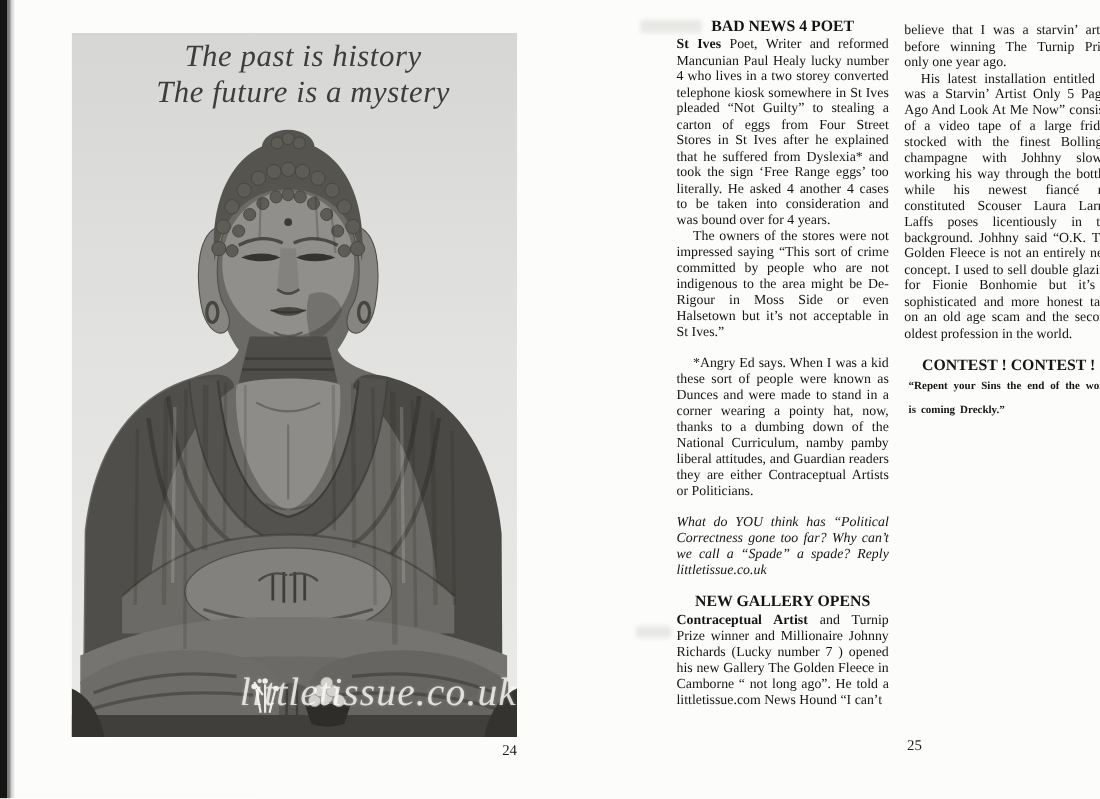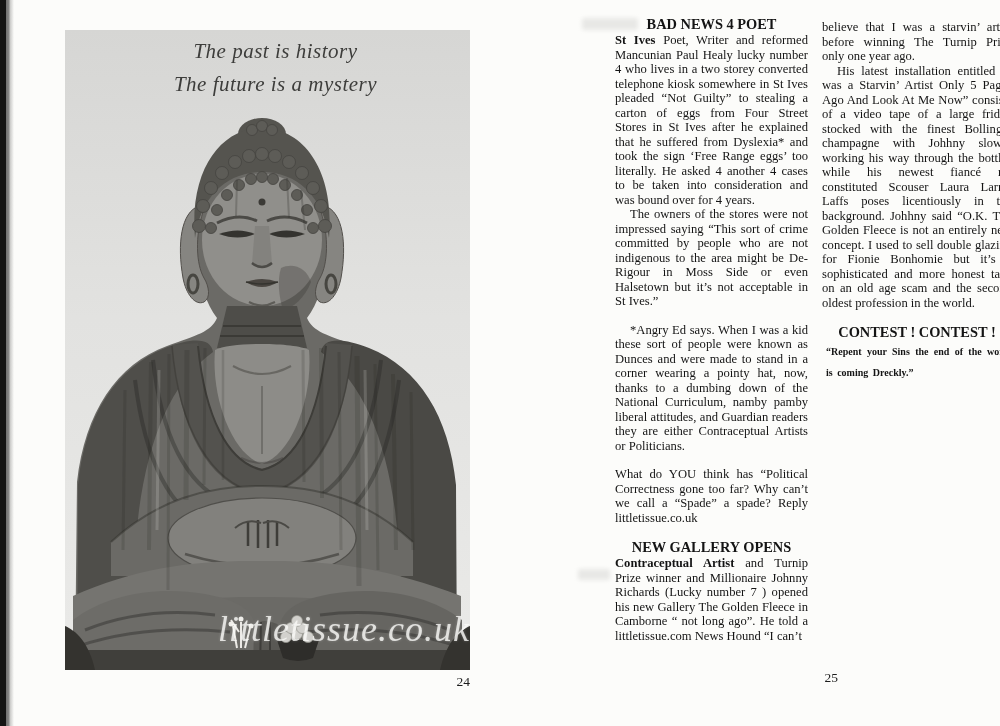--- a/index.html
+++ b/index.html
@@ -6,34 +6,34 @@
   .spread{position:relative;width:1000px;height:726px;background:#fcfcfa;overflow:hidden;
           font-family:"Liberation Serif",serif;color:#151515;}
   
   .scan-edge{position:absolute;left:0;top:0;width:14px;height:726px;
     background:linear-gradient(90deg,#141414 0px,#141414 6px,#707070 6px,#8a8a8a 9px,#c9c9c7 10px,rgba(255,255,255,0) 14px);}
   
   .page-left{position:absolute;left:14px;top:0;width:486px;height:726px;}
   .photo{position:absolute;left:51px;top:30px;width:405px;height:640px;overflow:hidden;}
   .photo svg{position:absolute;left:0;top:0;}
   .photo-caption{position:absolute;left:0;top:5px;width:100%;text-align:center;
-    font-style:italic;font-size:21px;line-height:33px;color:#3d3d3b;letter-spacing:.5px;padding-left:16px;box-sizing:border-box;}
+    font-style:italic;font-size:28px;line-height:33px;color:#3d3d3b;letter-spacing:.5px;padding-left:16px;box-sizing:border-box;}
   .watermark{position:absolute;left:0;bottom:20px;width:100%;text-align:right;padding-left:34px;box-sizing:border-box;
     font-style:italic;font-size:36px;color:rgba(250,250,247,.8);letter-spacing:1px;text-shadow:0 0 3px rgba(255,255,255,.25);}
   .pagenum-left{position:absolute;left:51px;top:674px;width:405px;text-align:right;font-size:13.5px;color:#1c1c1c;}
   
   .page-right{position:absolute;left:520px;top:0;width:500px;height:561px;}
   .col{position:absolute;text-align:justify;font-size:12.6px;line-height:14.5px;color:#141414;}
   .col1{left:95px;top:16px;width:193px;}
   .col2{left:302px;top:20px;width:190px;}
   .headline{font-size:14.4px;font-weight:bold;text-align:center;margin:0;line-height:17px;}
   .col p{margin:0;}
   .indent{text-indent:15px;}
   .gap{height:14px;}
-  .italic-q{}
+  .italic-q{font-style:italic;}
   .quote{margin-top:30px;font-weight:bold;font-size:10px;line-height:21px;text-align:justify;word-spacing:2px;padding-left:4px;}
   .pagenum-right{position:absolute;left:278px;top:670px;width:40px;text-align:right;font-size:13.5px;color:#1c1c1c;}
   
   .smudge{position:absolute;background:#b6b6b2;opacity:.28;filter:blur(2px);border-radius:2px;}
   .smudge1{left:62px;top:18px;width:56px;height:12px;}
   .smudge2{left:58px;top:569px;width:32px;height:11px;}
 </style>
 </head>
 <body>
 

